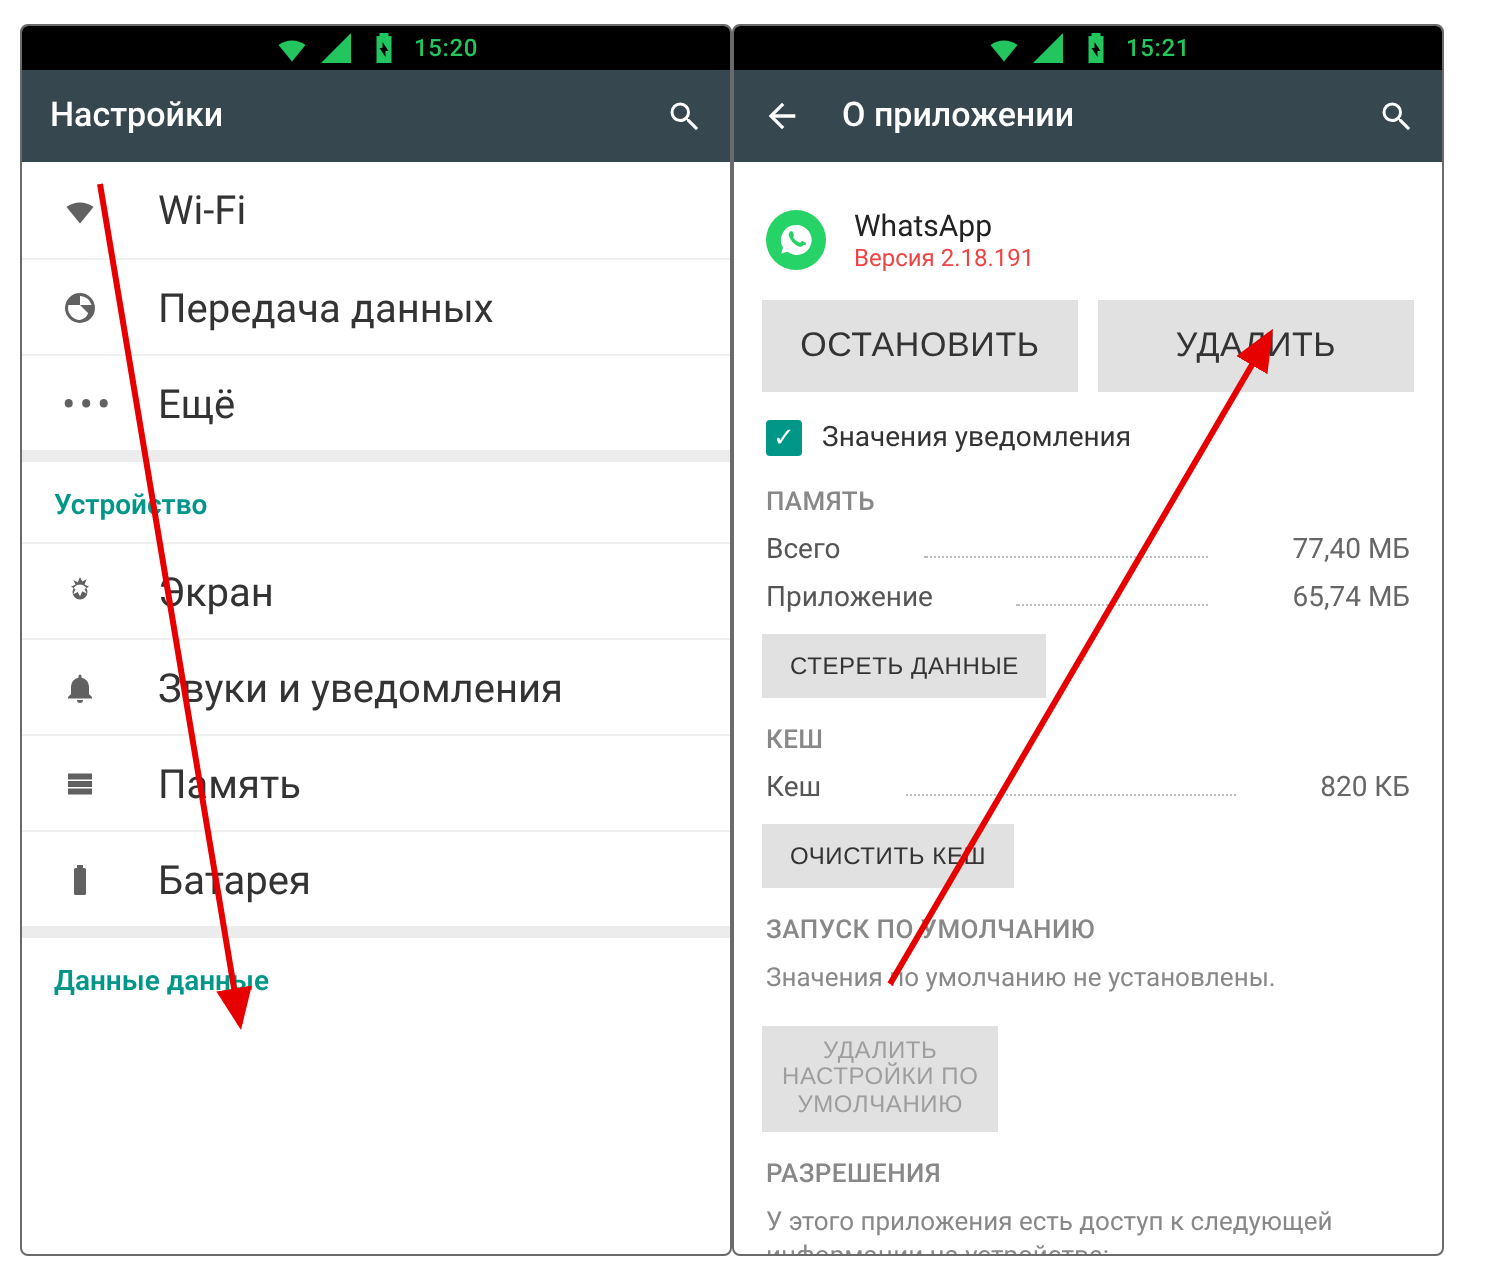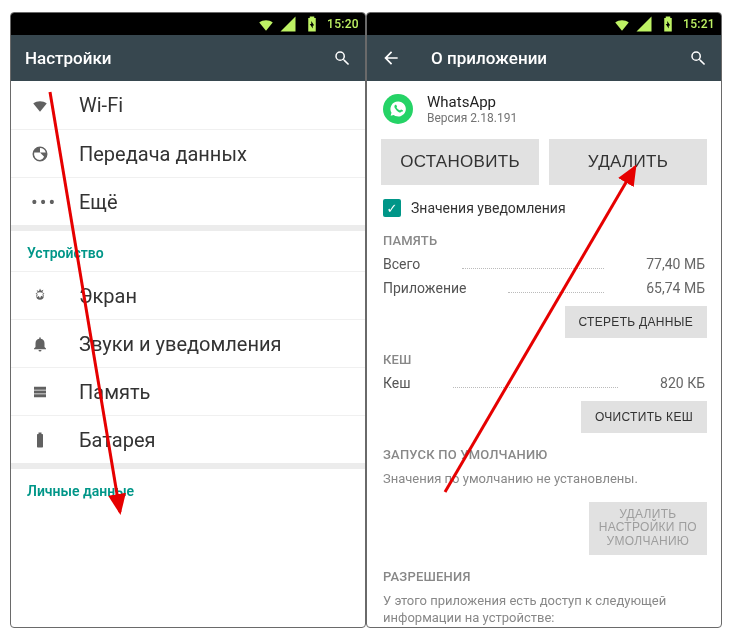--- a/index.html
+++ b/index.html
@@ -19,40 +19,40 @@
     border-radius: 4px;
     background: #fff;
     overflow: hidden;
   }
   .phone-left { left: 10px; top: 12px; }
   .phone-right { left: 366px; top: 12px; }
 
   .status-bar {
     height: 22px;
     background: #000;
-    color: #bef264;
-    display: flex;
-    justify-content: flex-end;
+    color: #22c55e;
+    display: flex;
+    justify-content: center;
     align-items: center;
     font-size: 12px;
     padding: 0 6px;
     gap: 2px;
   }
   .status-bar .tri { margin-right: 2px; }
   .status-bar .batt { margin: 0 4px 0 2px; }
   .status-bar .time { font-weight: 500; letter-spacing: .3px; }
 
   .app-bar {
     height: 46px;
     background: #37474f;
     color: #fff;
     display: flex;
     align-items: center;
     padding: 0 14px;
-    gap: 30px;
+    gap: 20px;
     font-size: 17px;
     font-weight: 500;
   }
   .app-bar .back {
     font-size: 20px;
     cursor: pointer;
   }
   .app-bar .title { flex: 1; }
   .app-bar .search {
     cursor: pointer;
@@ -86,30 +86,31 @@
     border-radius: 2px;
     background: rgba(46,204,64,0.08);
   }
 
   
   .app-head {
     display: flex;
     align-items: center;
     gap: 14px;
     padding: 12px 16px 10px 16px;
+    margin-top: 11px;
   }
   .wa-icon {
     width: 30px; height: 30px;
     background: #25D366;
     border-radius: 50%;
     display: flex; align-items: center; justify-content: center;
   }
   .wa-icon svg { width: 18px; height: 18px; fill: #fff; }
   .app-head .name { font-size: 15px; color: #222; }
-  .app-head .ver { font-size: 12px; color: #737373; }
+  .app-head .ver { font-size: 12px; color: #ef4444; }
 
   .btn-row { display: flex; gap: 10px; padding: 4px 14px 10px 14px; }
   .btn {
     flex: 1;
     height: 46px;
     background: #e1e1e1;
     color: #333;
     border: none;
     font-size: 17px;
     letter-spacing: .3px;
@@ -152,21 +153,21 @@
     gap: 36px;
   }
   .kv .k { flex: 0 0 auto; }
   .kv .dots {
     flex: 1;
     border-bottom: 1px dotted #bbb;
     margin: 0 6px 3px 6px;
     height: 1px;
   }
   .kv .v { flex: 0 0 auto; color: #666; }
-  .right-align { display: flex; justify-content: flex-end; padding: 6px 14px 8px 14px; }
+  .right-align { display: flex; justify-content: flex-start; padding: 6px 14px 8px 14px; }
 
   .note { font-size: 13px; color: #888; padding: 4px 16px 8px 16px; line-height: 1.35; }
 
   
   .arrow-svg { position: absolute; pointer-events: none; }
 
   
   .sicon { width: 18px; height: 18px; fill: currentColor; display: block; }
 </style>
 </head>
@@ -253,21 +254,21 @@
       <span class="icon">
         <svg class="sicon" viewBox="0 0 24 24">
             <path d="M15 4h-1V2h-4v2H9a1 1 0 00-1 1v16a1 1 0 001 1h6a1 1 0 001-1V5a1 1 0 00-1-1z"></path>
           </svg>
       </span>
       <span>Батарея</span>
     </div>
   </div>
 
   <div class="section-group" style="border-bottom:none">
-    <div class="section-header">Личные данные</div>
+    <div class="section-header">Данные данные</div>
   </div>
 </div>
 
 <div class="phone phone-right">
   <div class="status-bar">
     <span class="tri">
       <svg class="sicon" viewBox="0 0 24 24">
           <path d="M12 21l9-11c-5-4-13-4-18 0l9 11z"></path>
         </svg>
     </span>

